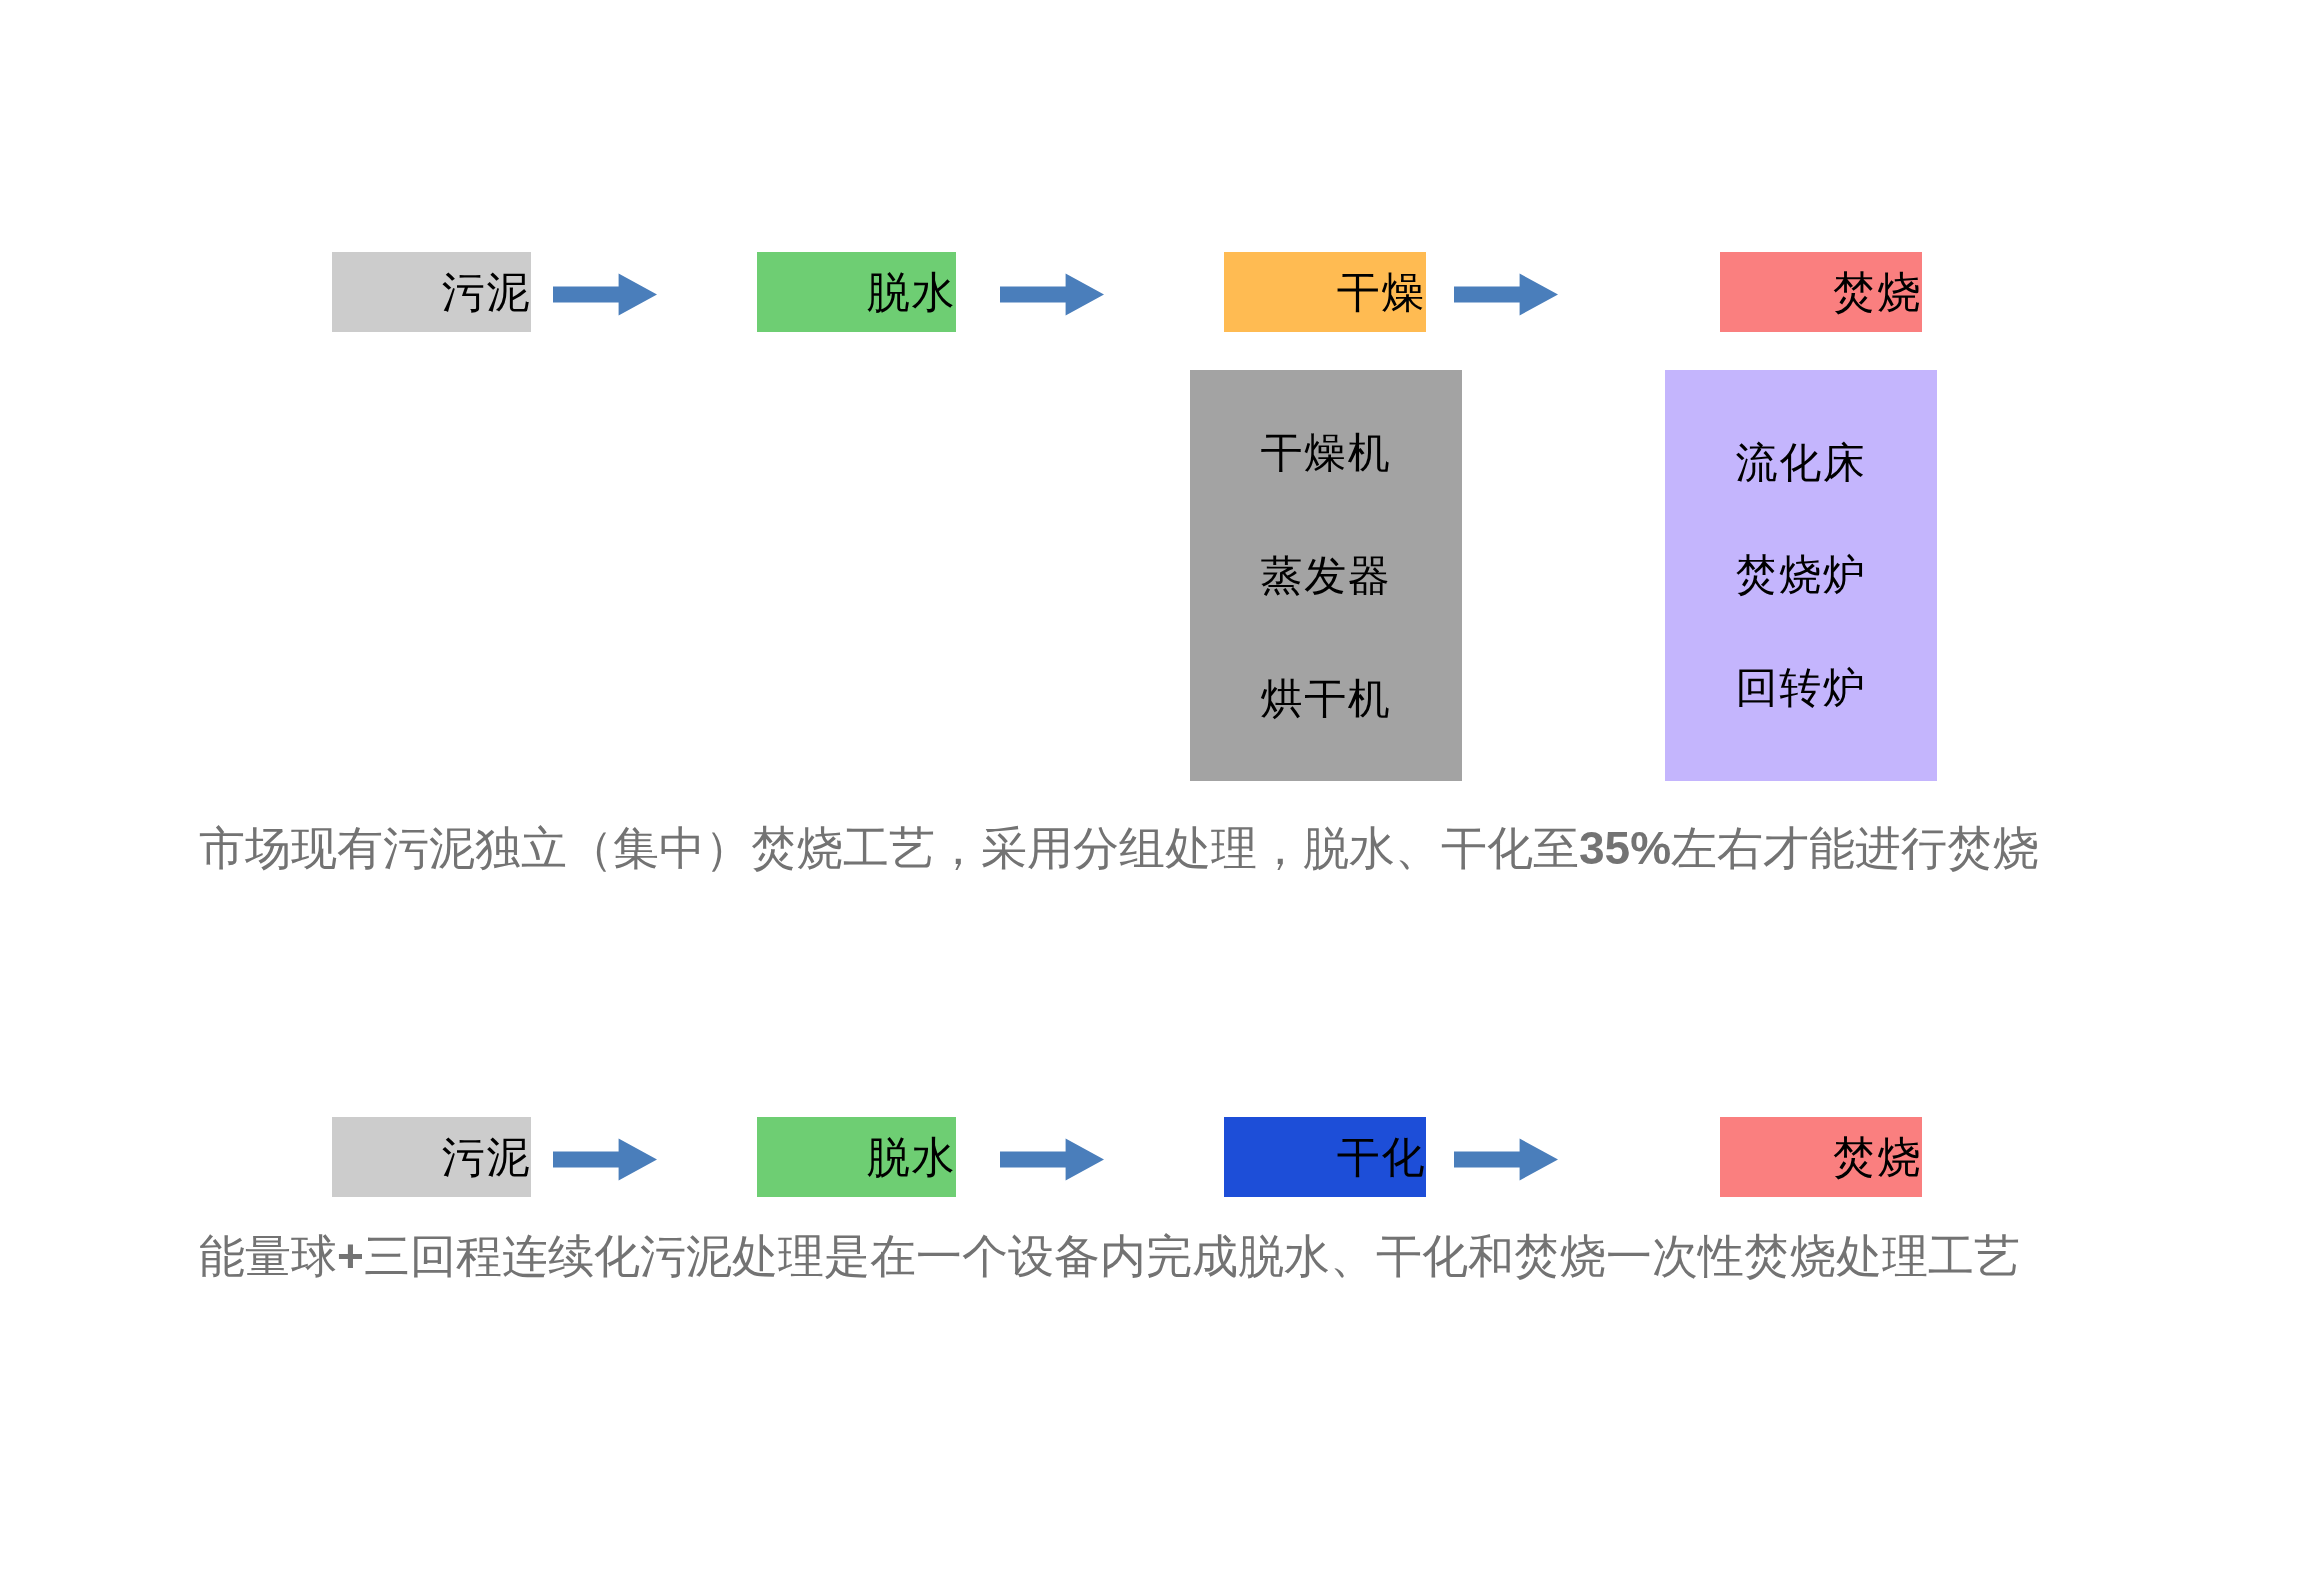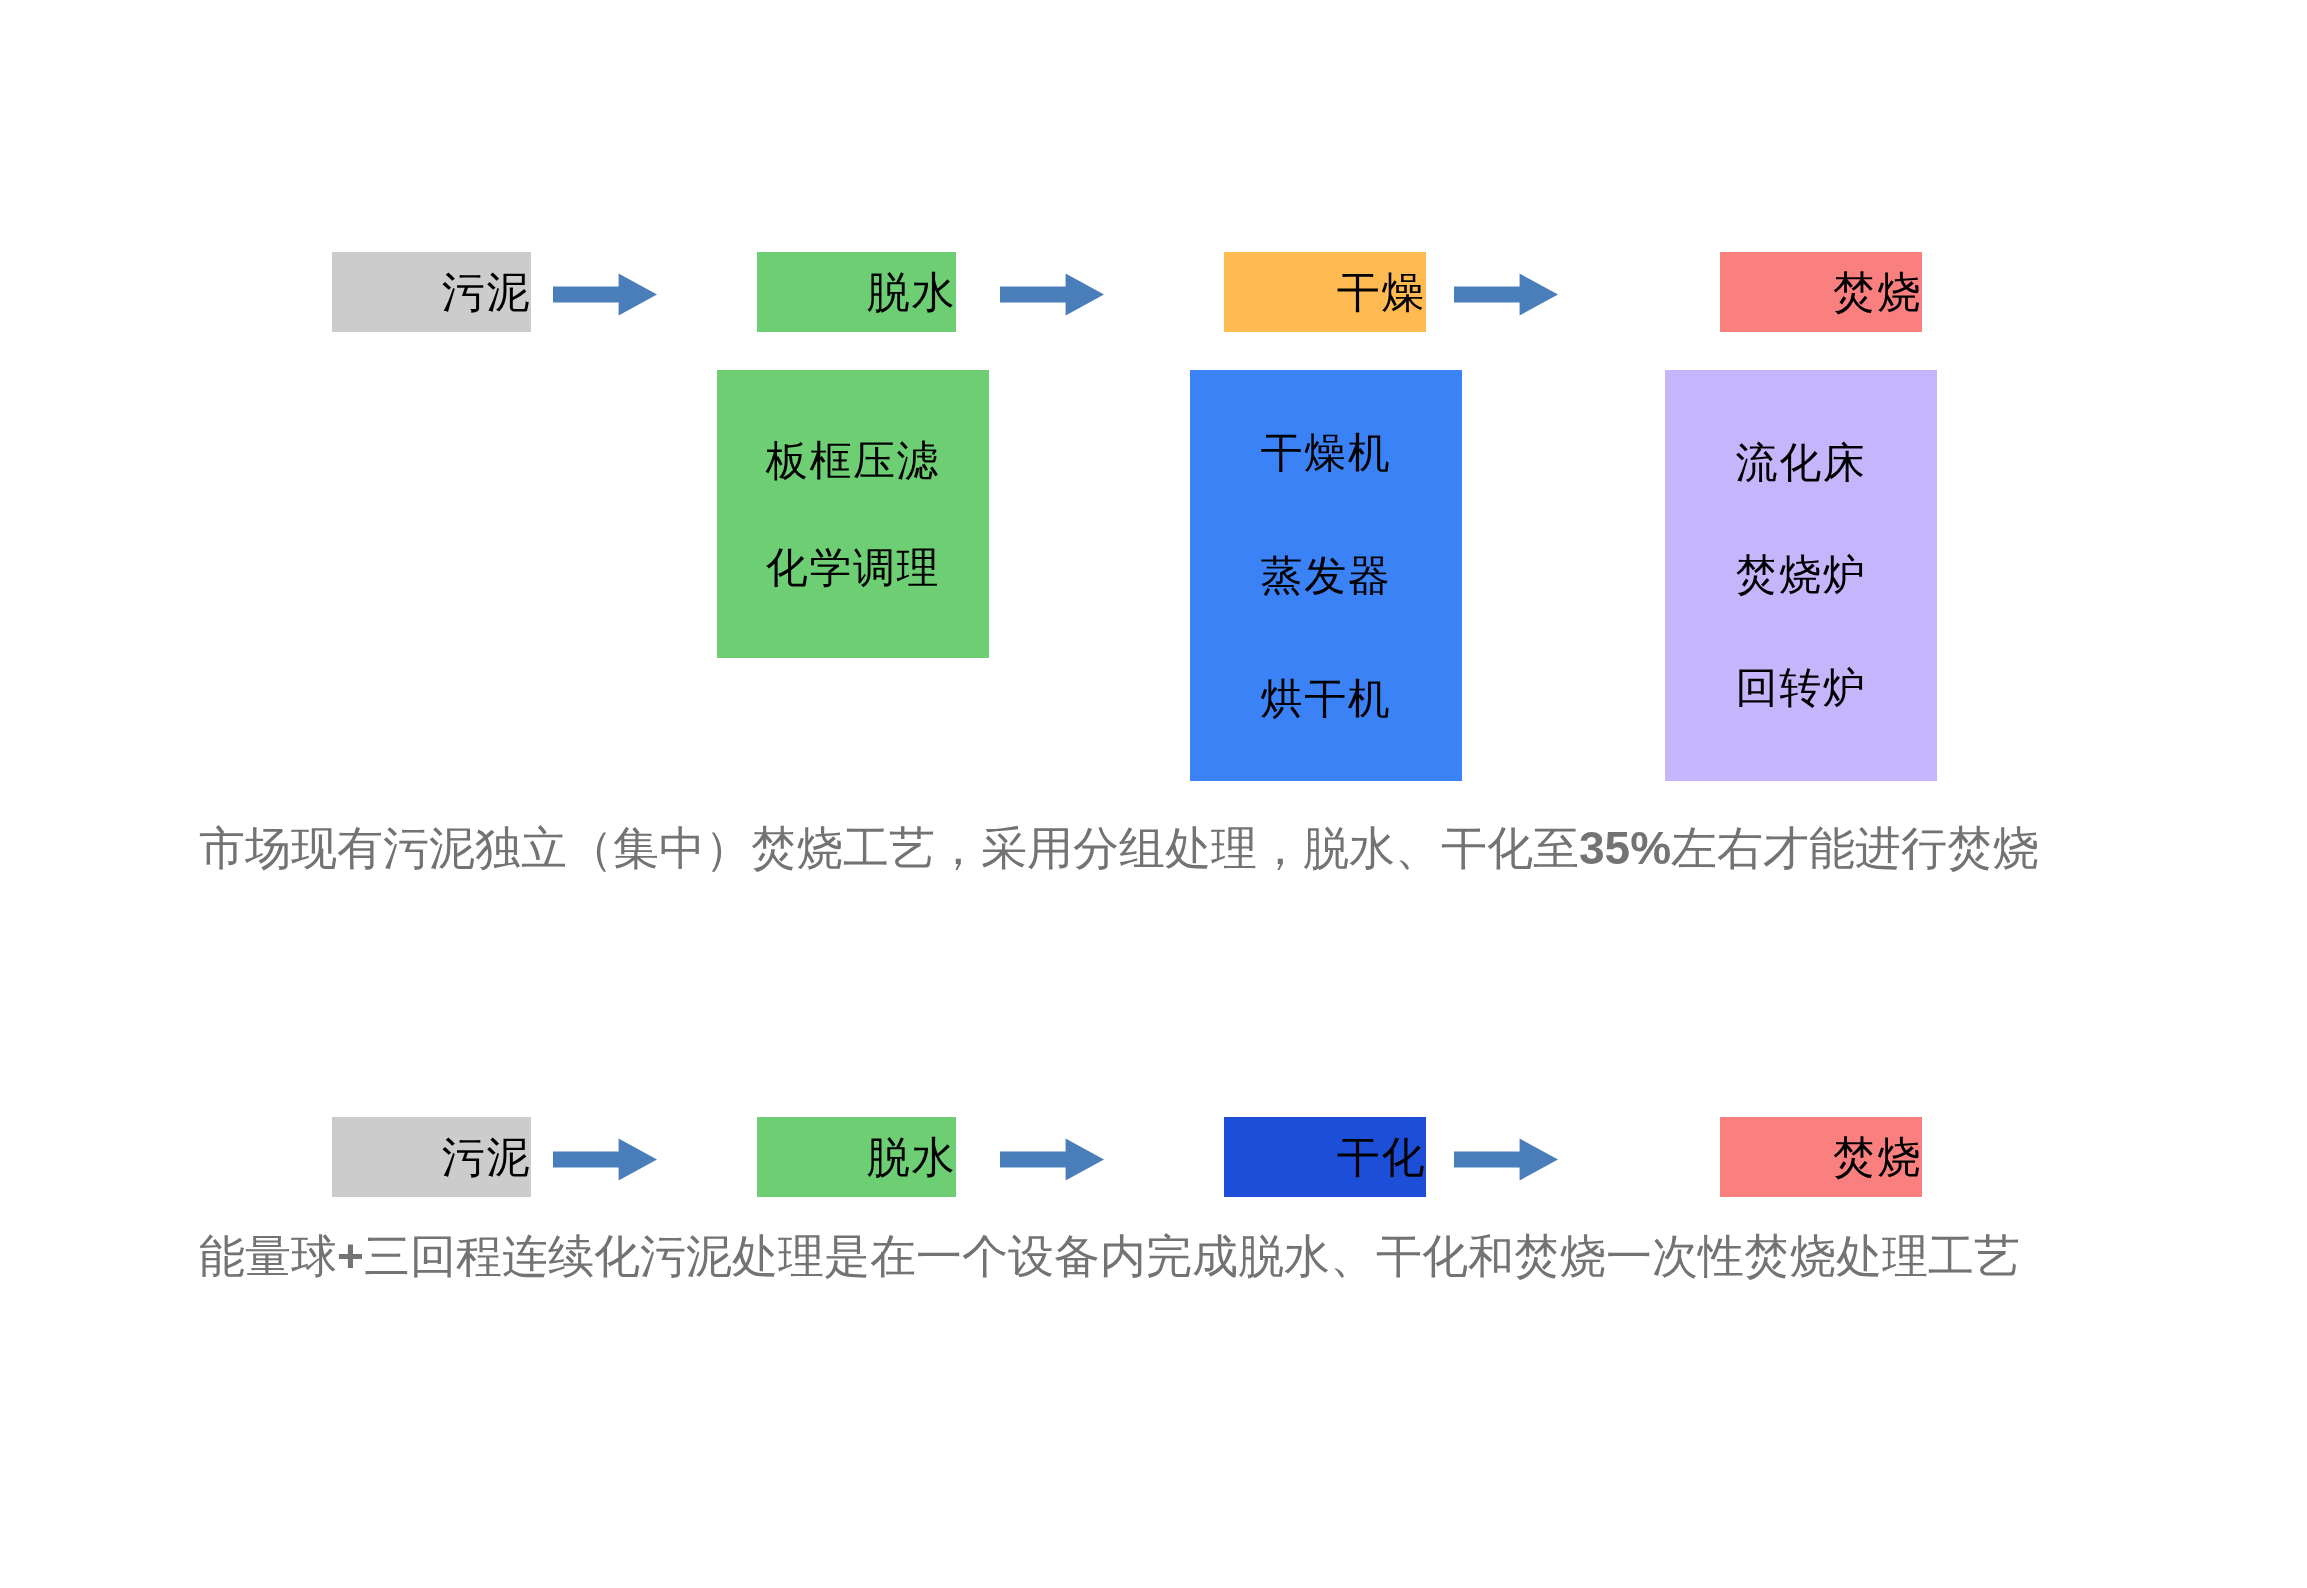--- a/index.html
+++ b/index.html
@@ -108,26 +108,22 @@
   <div class="arrow" style="left:1454px; top:272px; width:104px; height:45px;">
     <svg viewBox="0 0 130 56" preserveAspectRatio="none">
       <polygon points="0,18 82,18 82,2 130,28 82,54 82,38 0,38" fill="#4A7EBB"></polygon>
     </svg>
   </div>
 
   <div class="box stage-head" style="left:1720px; top:252px; width:202px; height:80px; background:#FA7F7F;">
     <span>焚烧</span>
   </div>
 
-  <div class="box stage-body" style="left:717px; top:370px; width:272px; height:288px; background:#6ECE73;">
-    <span class="line">板框压滤</span>
-    <span class="line">化学调理</span>
-  </div>
 
-  <div class="box stage-body" style="left:1190px; top:370px; width:272px; height:411px; background:#3b82f6;gap:32px;">
+  <div class="box stage-body" style="left:1190px; top:370px; width:272px; height:411px; background:#a3a3a3;gap:32px;">
     <span class="line">干燥机</span>
     <span class="line">蒸发器</span>
     <span class="line">烘干机</span>
   </div>
 
   <div class="box stage-body" style="left:1665px; top:370px; width:272px; height:411px; background:#c4b5fd;">
     <span class="line">流化床</span>
     <span class="line">焚烧炉</span>
     <span class="line">回转炉</span>
   </div>

